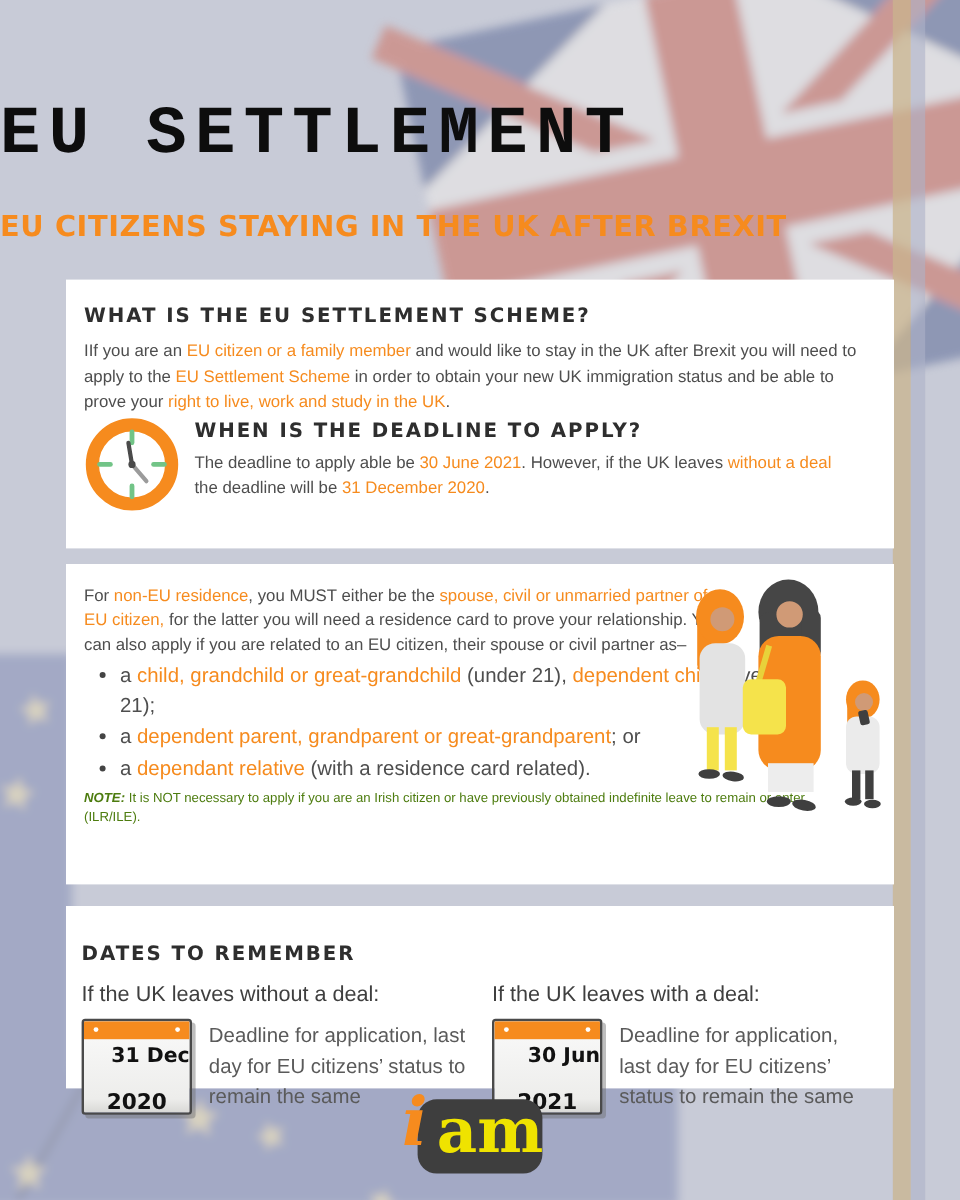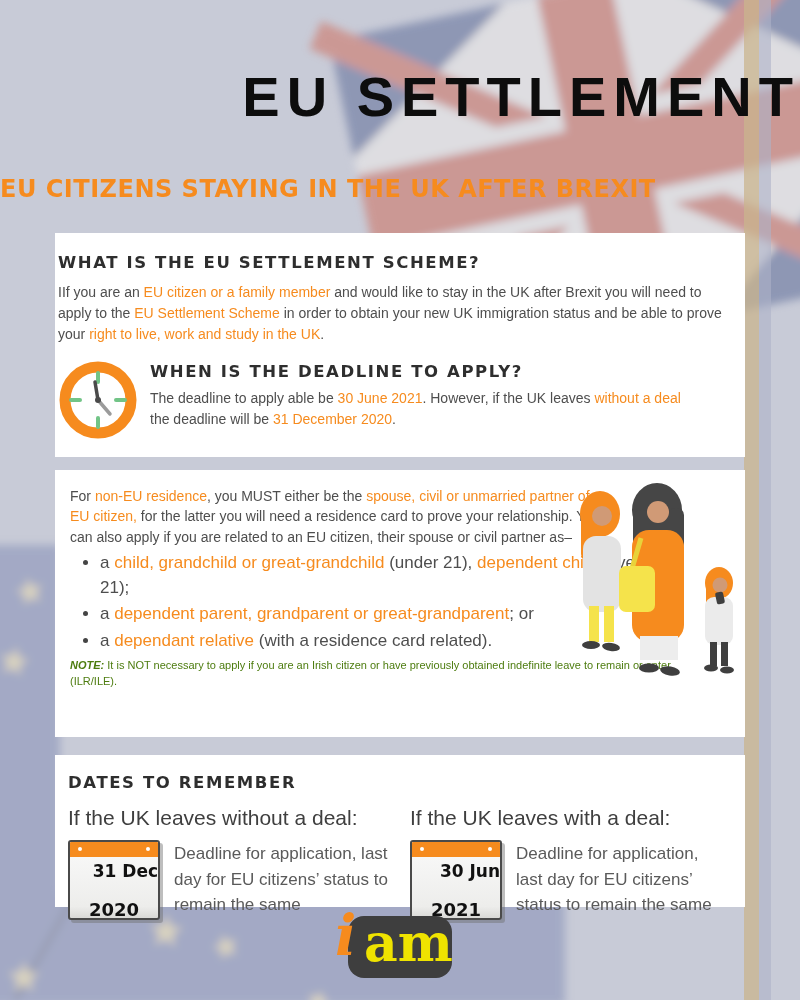--- a/index.html
+++ b/index.html
@@ -17,54 +17,54 @@
     --cloth-gray:#E3E3E3;
     --cloth-yellow:#F5E34B;
     --hijab-dark:#464646;
   }
   html,body{margin:0;padding:0;background:var(--background-lavender);}
   .canvas{position:relative;width:800px;height:1000px;overflow:hidden;
     font-family:"Liberation Sans",sans-serif;background:var(--background-lavender);}
   .bg{position:absolute;inset:0;}
 
   
-  .title{position:absolute;top:30px;left:0;width:100%;text-align:right;
-    font-family:Liberation Sans, sans-serif;font-weight:900;font-size:56px;line-height:1.03;
+  .title{position:absolute;top:46px;left:0;width:100%;text-align:left;
+    font-family:Liberation Mono, monospace;font-weight:900;font-size:56px;line-height:1.03;
     letter-spacing:7px;color:var(--title-black);}
   .subtitle{position:absolute;top:175px;left:0;width:100%;text-align:left;
     font-family:"DejaVu Sans",sans-serif;font-weight:bold;font-size:24px;letter-spacing:0.5px;
     color:var(--accent-orange);}
 
   
   .card{position:absolute;left:55px;width:690px;background:var(--card-white);box-sizing:border-box;}
-  .card-what{top:233px;height:224px;padding:20px 20px 0 3px;}
+  .card-what{top:233px;height:224px;padding:20px 20px 0 15px;}
   .card-family{top:470px;height:267px;padding:16px 16px 0 15px;}
-  .card-dates{top:755px;height:152px;padding:18px 16px 0 13px;}
+  .card-dates{top:755px;height:152px;padding:30px 16px 0 13px;}
 
   .sec-heading{font-family:"DejaVu Sans",sans-serif;font-weight:bold;font-size:16.5px;
     letter-spacing:1.6px;color:var(--heading-dark);margin:0 0 10px 0;}
   .body-text{font-size:14px;color:var(--body-gray);line-height:1.5;margin:0;}
   .hl{color:var(--accent-orange);}
 
-  .deadline-row{display:flex;align-items:flex-start;margin-top:13px;}
+  .deadline-row{display:flex;align-items:flex-start;}
   .clock{width:84px;height:84px;flex:none;margin-left:-2px;}
   .deadline-text{margin-left:10px;padding-top:4px;}
   .deadline-text .sec-heading{margin-bottom:7px;}
   .deadline-text .body-text{max-width:548px;}
 
   .family-text{max-width:540px;line-height:1.45;}
   ul.bullets{margin:4px 0 0 0;padding-left:30px;max-width:560px;}
   ul.bullets li{font-size:17px;color:var(--body-gray);line-height:1.45;margin:0 0 2px 0;}
   ul.bullets li::marker{color:#444;}
   .note{margin-top:5px;font-size:11px;color:#4d7c0f;line-height:1.42;max-width:645px;}
   .note-label{font-style:italic;font-weight:bold;}
   .illustration{position:absolute;top:10px;right:4px;width:172px;height:202px;}
 
   .dates-grid{display:grid;grid-template-columns:342px 1fr;margin-top:2px;}
-  .condition{font-size:21px;color:#3F3F3F;margin:4px 0 10px 0;}
+  .condition{font-size:18px;color:#3F3F3F;margin:4px 0 10px 0;}
   .date-row{display:flex;align-items:flex-start;}
   .calendar{width:88px;height:76px;flex:none;border:2px solid var(--calendar-border);
     border-radius:3px;background:linear-gradient(#fafafa,#ededeb 85%,#d9d9d6);
     box-shadow:3px 3px 0 rgba(110,110,110,.45);overflow:hidden;}
   .cal-top{height:15px;background:var(--accent-orange);position:relative;}
   .cal-top::before,.cal-top::after{content:"";position:absolute;top:5px;width:4px;height:4px;
     border-radius:50%;background:#fff;}
   .cal-top::before{left:8px;} .cal-top::after{right:8px;}
   .cal-line1{font-family:"DejaVu Sans",sans-serif;font-weight:bold;font-size:17px;color:#111;
     text-align:right;margin-top:5px;line-height:1.1;}

